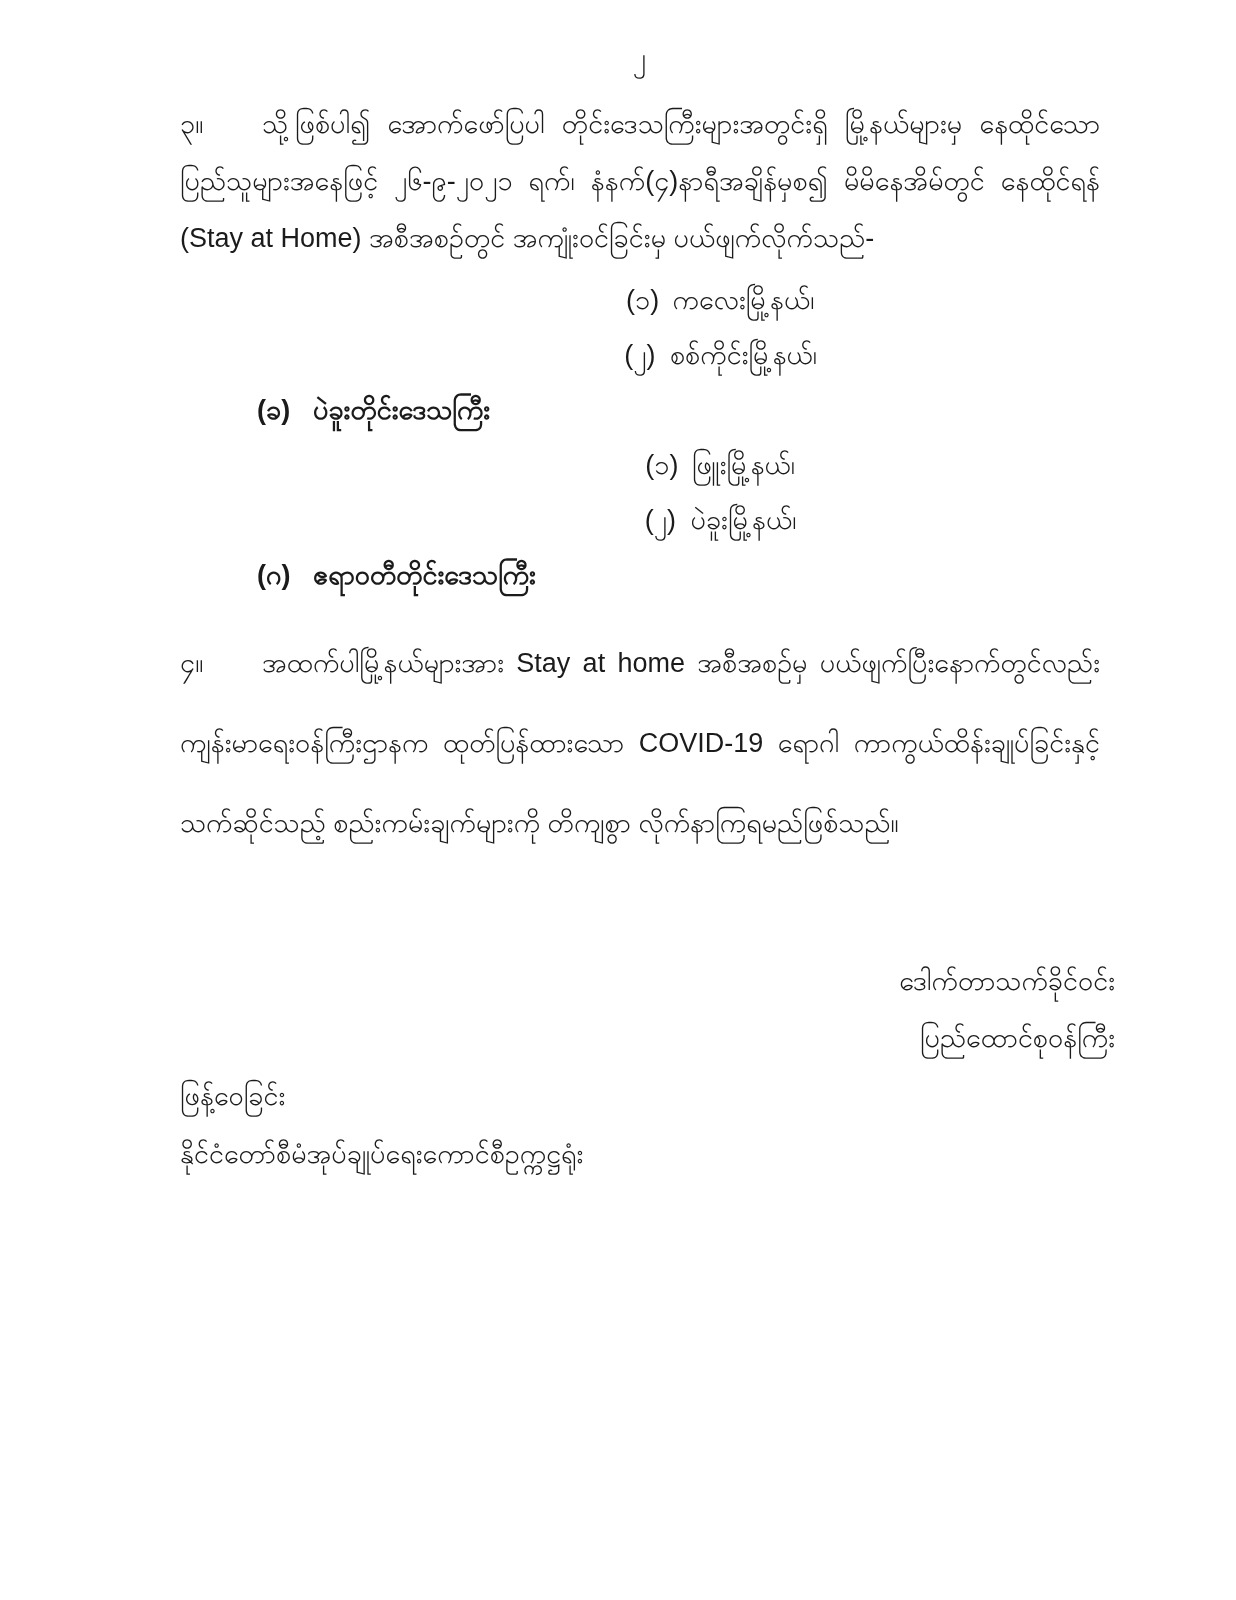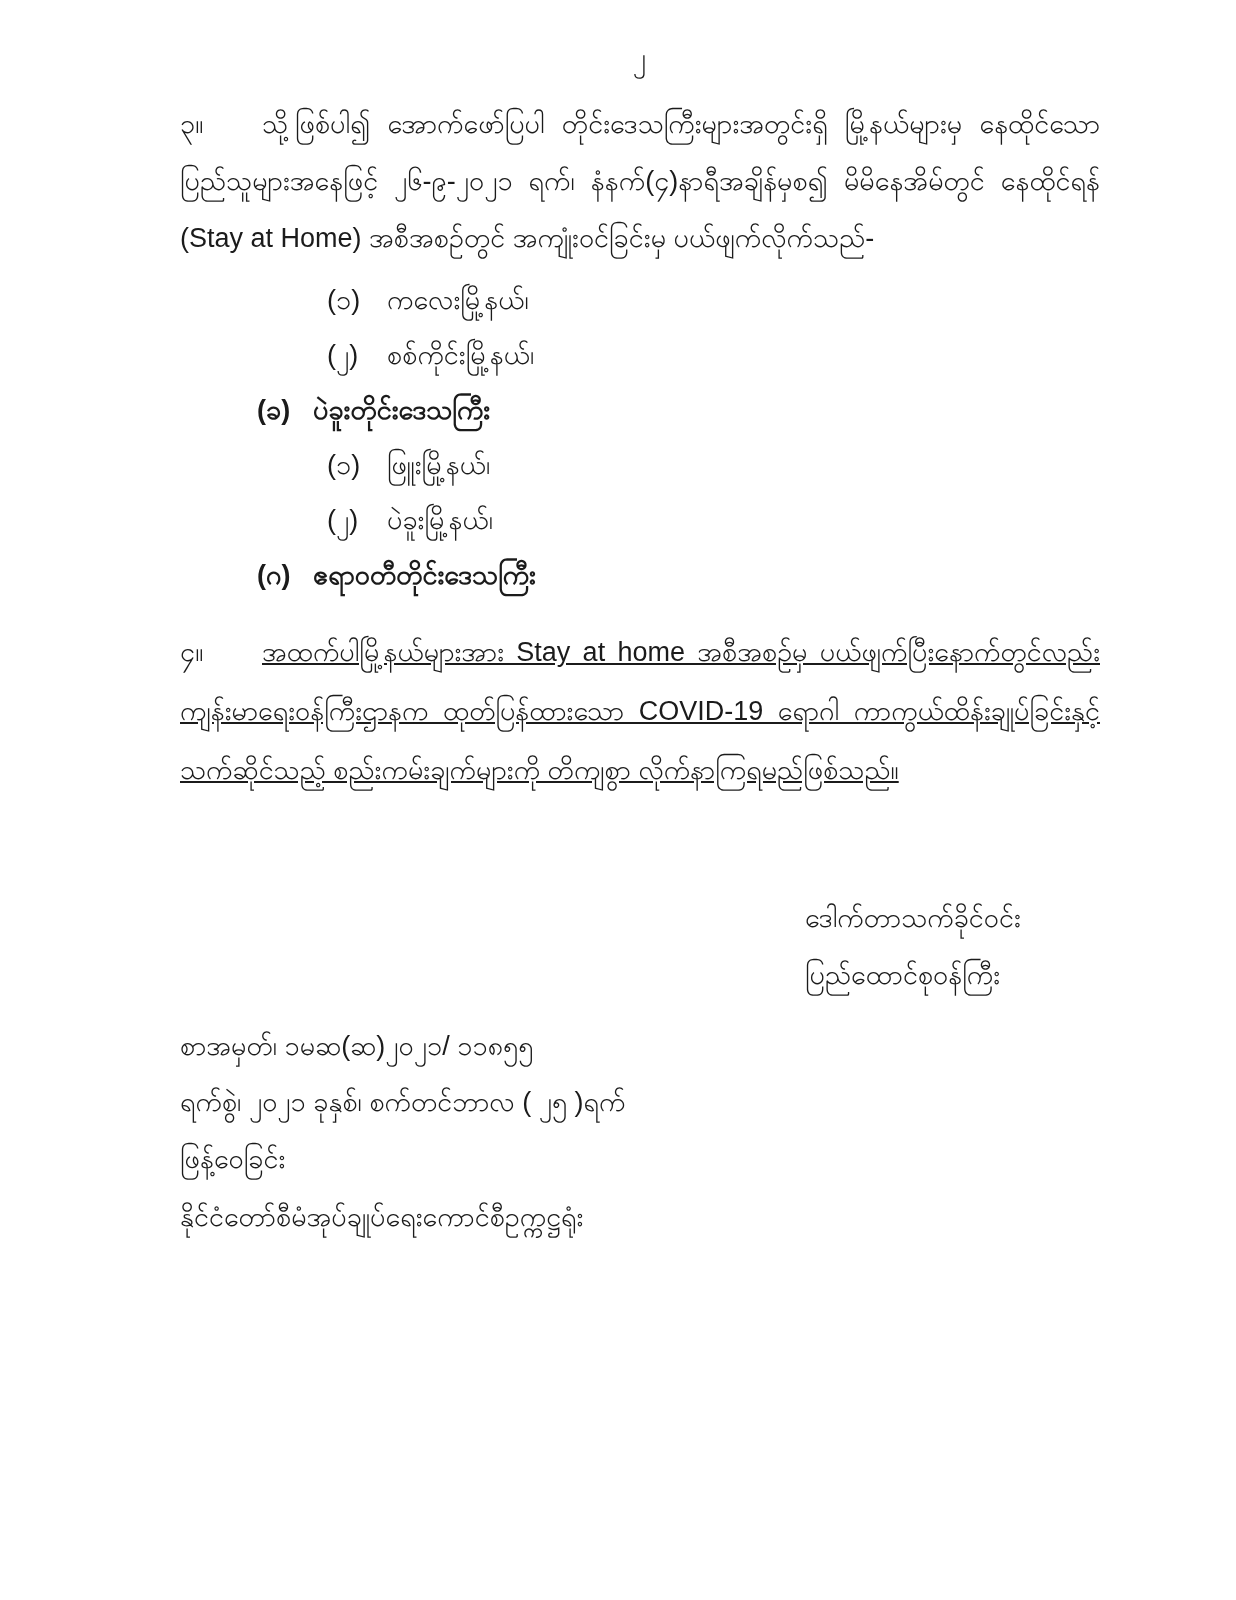--- a/index.html
+++ b/index.html
@@ -37,31 +37,32 @@
     font-weight:bold;
   }
   .region-header .lbl {
     display:inline-block;
     width:56px;
     font-weight:bold;
   }
   .township-row {
     padding-left:147px;
     line-height:55px;
+    text-align:center;
   }
   .township-row .lbl {
     display:inline-block;
     width:60px;
   }
-  .para-4 { margin-top:20px; line-height:59px;text-decoration:underline; }
+  .para-4 { margin-top:20px; line-height:80px; }
   .signature-block {
     margin-top:90px;
     margin-left:625px;
     width:310px;
-    text-align:left;
+    text-align:right;
     line-height:57px;
   }
   .letter-info { margin-top:14px; line-height:56px; }
   .distribution-heading {
     font-weight:normal;
     line-height:58px;
   }
   .distribution-item { line-height:59px; }
 </style>
 </head>
@@ -102,23 +103,19 @@
 
   <div class="para para-4">
     <span class="num">၄။</span><span>အထက်ပါမြို့နယ်များအား Stay at home အစီအစဉ်မှ ပယ်ဖျက်ပြီးနောက်တွင်လည်း ကျန်းမာရေးဝန်ကြီးဌာနက ထုတ်ပြန်ထားသော COVID-19 ရောဂါ ကာကွယ်ထိန်းချုပ်ခြင်းနှင့် သက်ဆိုင်သည့် စည်းကမ်းချက်များကို တိကျစွာ လိုက်နာကြရမည်ဖြစ်သည်။</span>
   </div>
 
   <div class="signature-block">
     <div>ဒေါက်တာသက်ခိုင်ဝင်း</div>
     <div>ပြည်ထောင်စုဝန်ကြီး</div>
   </div>
 
-  <div class="letter-info">
-    <div>စာအမှတ်၊ ၁မဆ(ဆ)၂၀၂၁/ ၁၁၈၅၅</div>
-    <div>ရက်စွဲ၊ ၂၀၂၁ ခုနှစ်၊ စက်တင်ဘာလ ( ၂၅ )ရက်</div>
-  </div>
 
   <div>
     <div class="distribution-heading">ဖြန့်ဝေခြင်း</div>
     <div class="distribution-item">နိုင်ငံတော်စီမံအုပ်ချုပ်ရေးကောင်စီဥက္ကဋ္ဌရုံး</div>
   </div>
 
 </div>
 
 </body></html>

